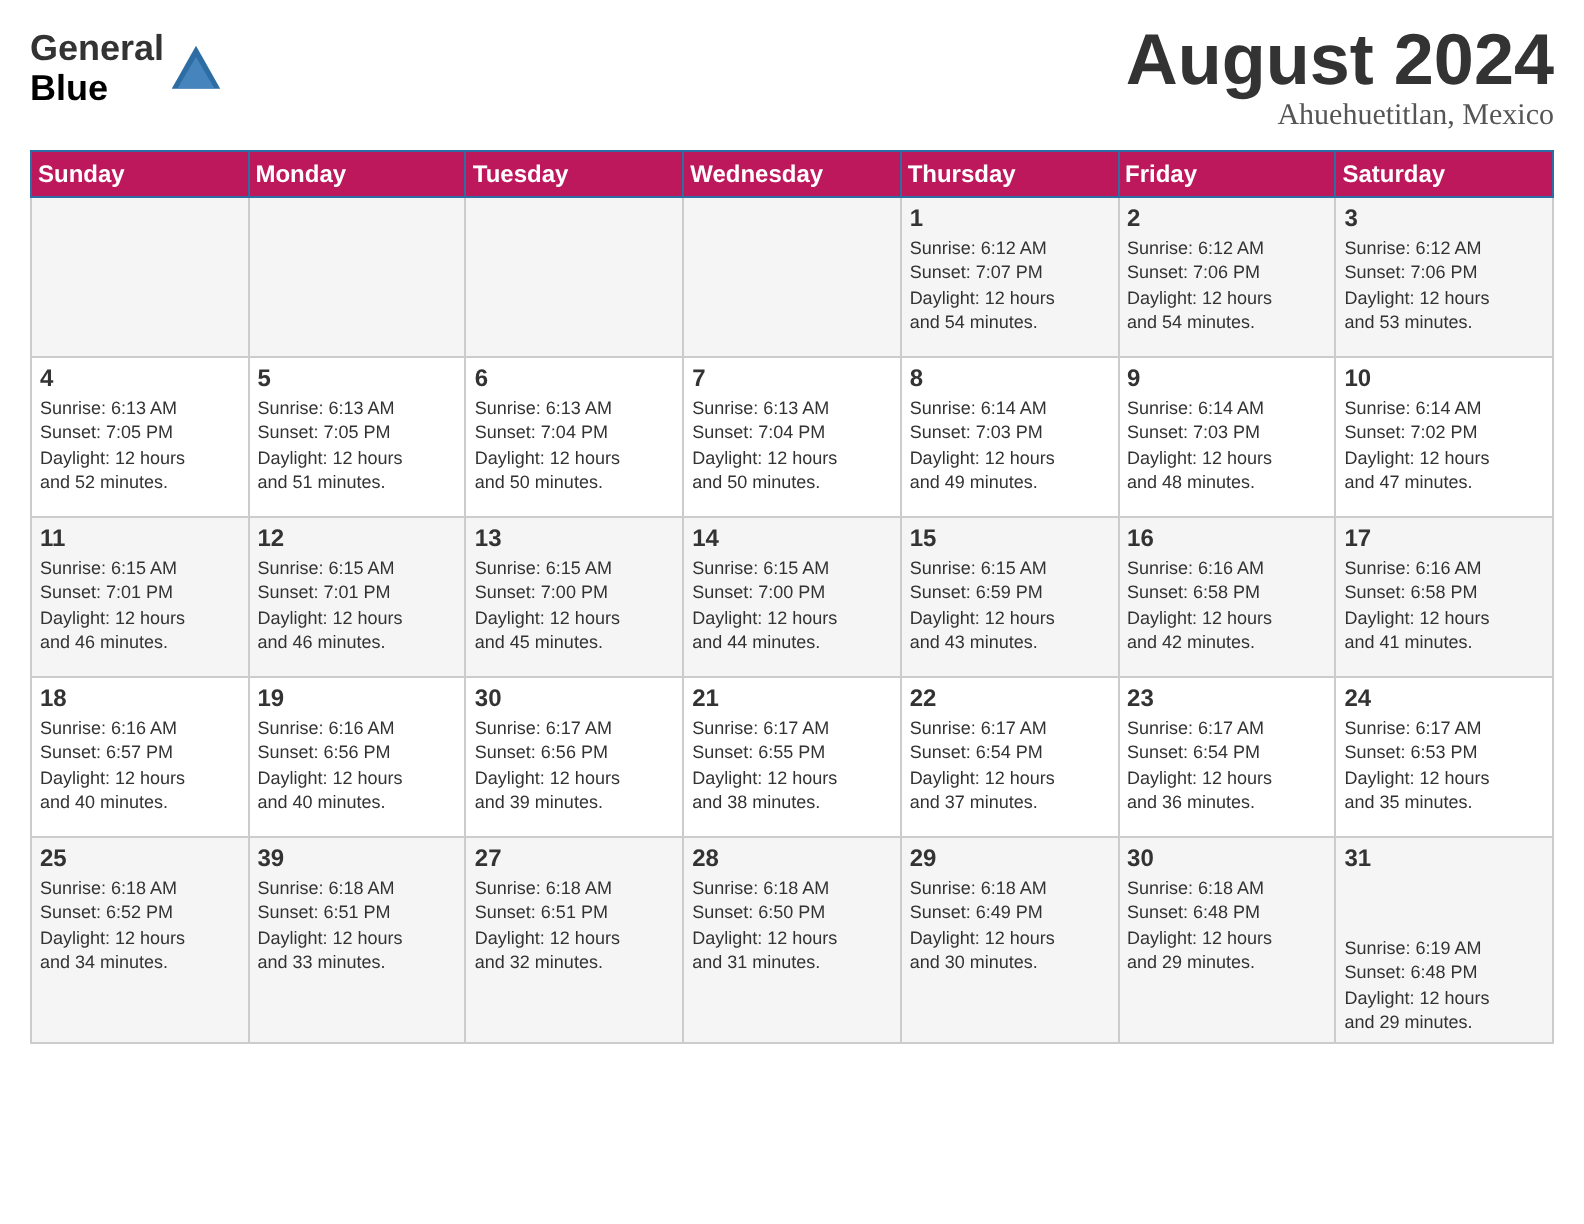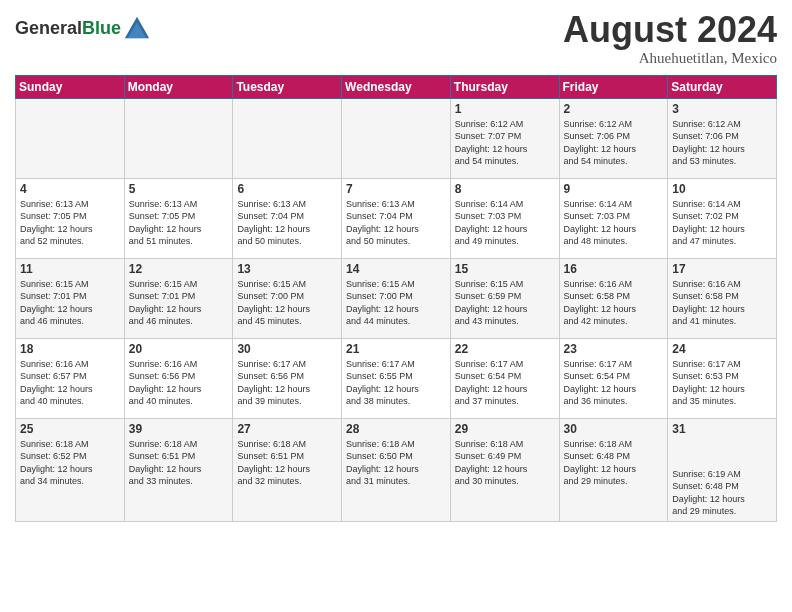--- a/index.html
+++ b/index.html
@@ -20,21 +20,21 @@
       justify-content: space-between;
       margin-bottom: 8px;
     }
     .logo {
       display: flex;
       align-items: center;
       margin-top: 5px;
     }
     .logo-text {
       display: flex;
-      flex-direction: row;
+      flex-direction: column;
       line-height: 1.1;
     }
     .logo-icon {
       width: 28px;
       height: 28px;
       margin-left: 2px;
     }
     .title-section {
       text-align: right;
     }
@@ -94,21 +94,21 @@
     }
   </style>
 </head>
 <body>
 
 <div class="container">
   <div class="header">
     <div class="logo">
       <div class="logo-text">
         <span style="font-size: 18px; font-weight: bold; color: rgb(51, 51, 51);">General</span>
-        <span style="color:#15803d;font-size:18px;font-weight:bold;">Blue</span>
+        <span style="color:#000000;font-size:18px;font-weight:bold;">Blue</span>
       </div>
       <svg class="logo-icon" viewBox="0 0 30 30">
         <polygon points="15,2 28,25 2,25" fill="#2e6da4"></polygon>
         <polygon points="15,8 25,25 5,25" fill="#5b9bd5" opacity="0.5"></polygon>
       </svg>
     </div>
     <div class="title-section">
       <div class="month-year">August 2024</div>
       <div class="location">Ahuehuetitlan, Mexico</div>
     </div>
@@ -258,21 +258,21 @@
         </tr>
         <tr>
           <td>
             <span class="day-number">18</span>
             <div class="day-info" style="white-space: pre-line;">Sunrise: 6:16 AM
 Sunset: 6:57 PM
 Daylight: 12 hours
 and 40 minutes.</div>
           </td>
           <td>
-            <span class="day-number">20</span>
+            <span class="day-number">19</span>
             <div class="day-info" style="white-space: pre-line;">Sunrise: 6:16 AM
 Sunset: 6:56 PM
 Daylight: 12 hours
 and 40 minutes.</div>
           </td>
           <td>
             <span class="day-number">30</span>
             <div class="day-info" style="white-space: pre-line;">Sunrise: 6:17 AM
 Sunset: 6:56 PM
 Daylight: 12 hours

